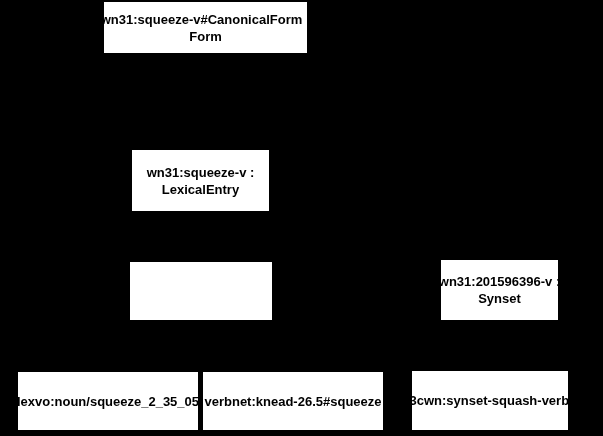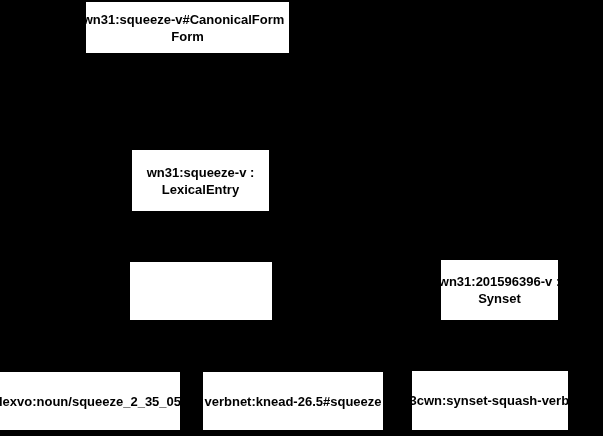--- a/index.html
+++ b/index.html
@@ -23,25 +23,25 @@
     flex-direction: column;
     align-items: center;
     justify-content: center;
     text-align: center;
     font-size: 13px;
     font-weight: bold;
     line-height: 17px;
     white-space: nowrap;
     box-sizing: border-box;
   }
-  .node-canonical-form { left: 86px;  top: 2px;   width: 203px; height: 51px; }
+  .node-canonical-form { left: 104px;  top: 2px;   width: 203px; height: 51px; }
   .node-lexical-entry  { left: 132px; top: 150px; width: 137px; height: 61px; }
   .node-lexical-sense  { left: 130px; top: 262px; width: 142px; height: 58px; }
   .node-synset         { left: 441px; top: 260px; width: 117px; height: 60px; }
-  .node-lexvo          { left: 0;   top: 372px; width: 180px; height: 58px; }
+  .node-lexvo          { left: 18px;   top: 372px; width: 180px; height: 58px; }
   .node-verbnet        { left: 203px; top: 372px; width: 180px; height: 58px; }
   .node-w3cwn          { left: 412px; top: 371px; width: 156px; height: 59px; }
 </style>
 </head>
 <body>
 
 <div class="canvas">
 
   <div class="node node-canonical-form">
     <span>wn31:squeeze-v#CanonicalForm :</span>

